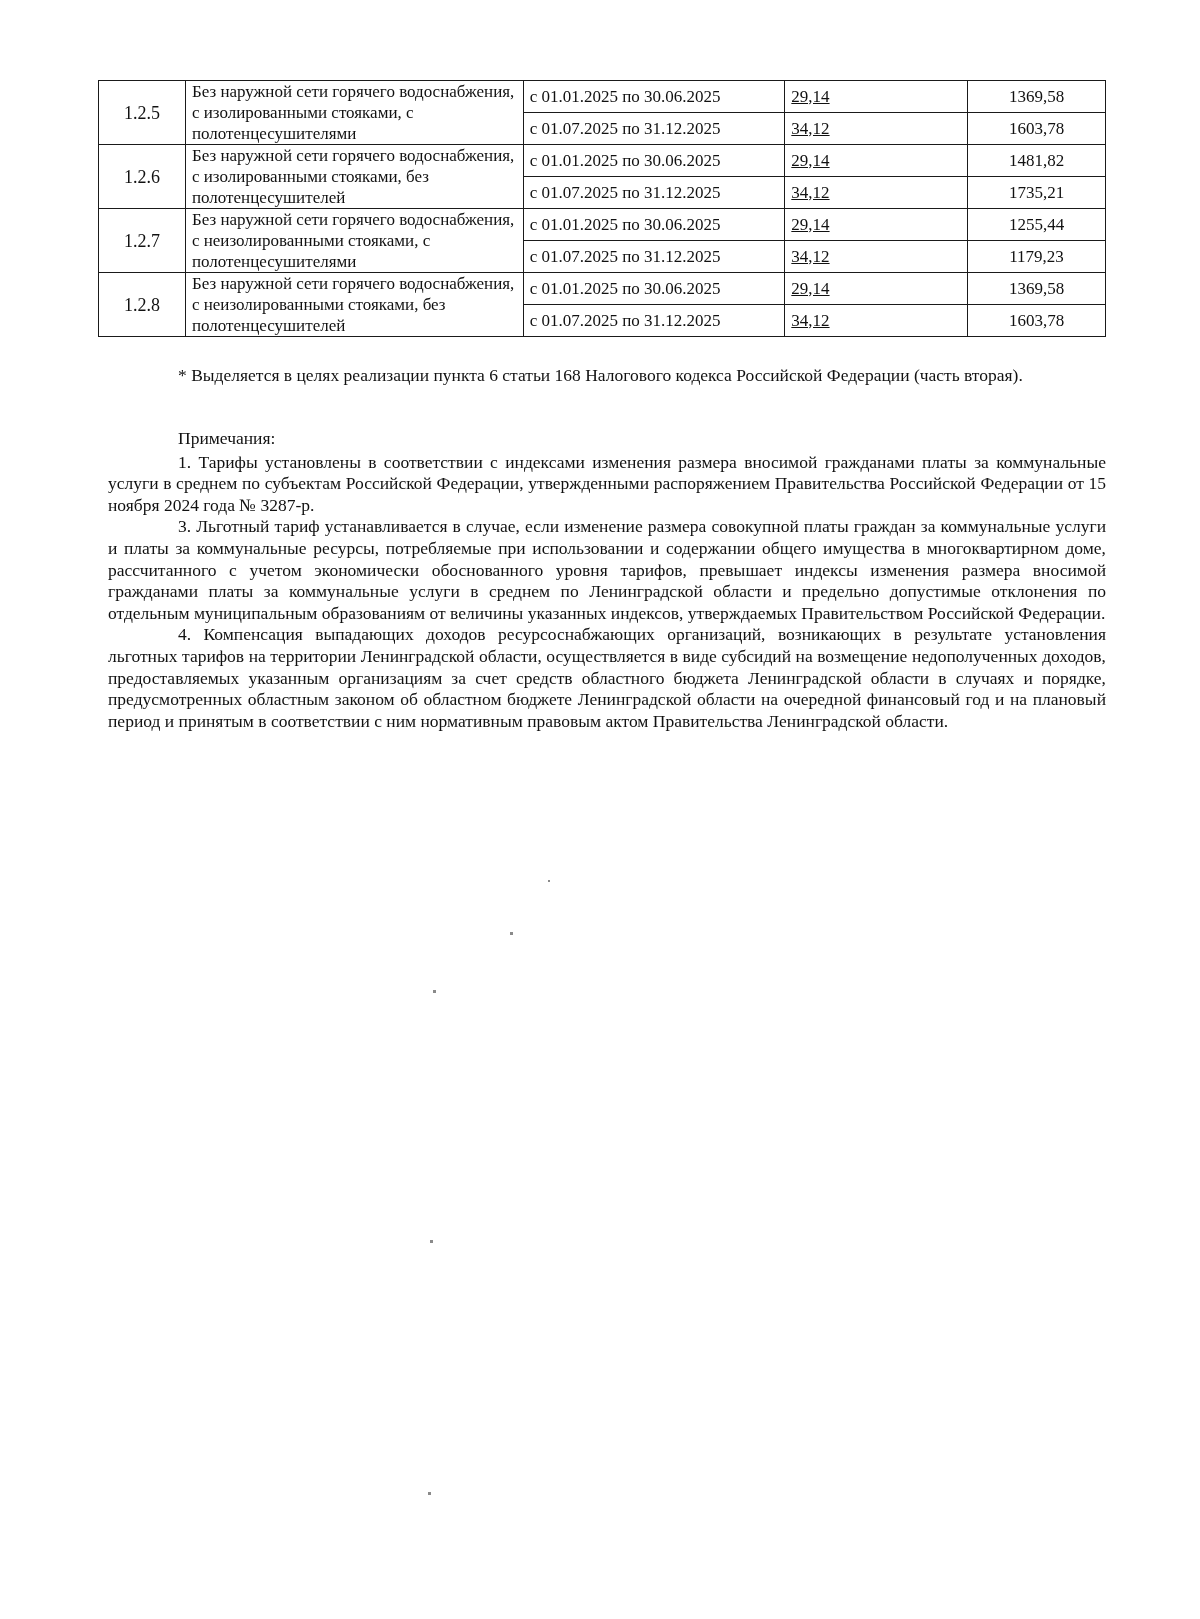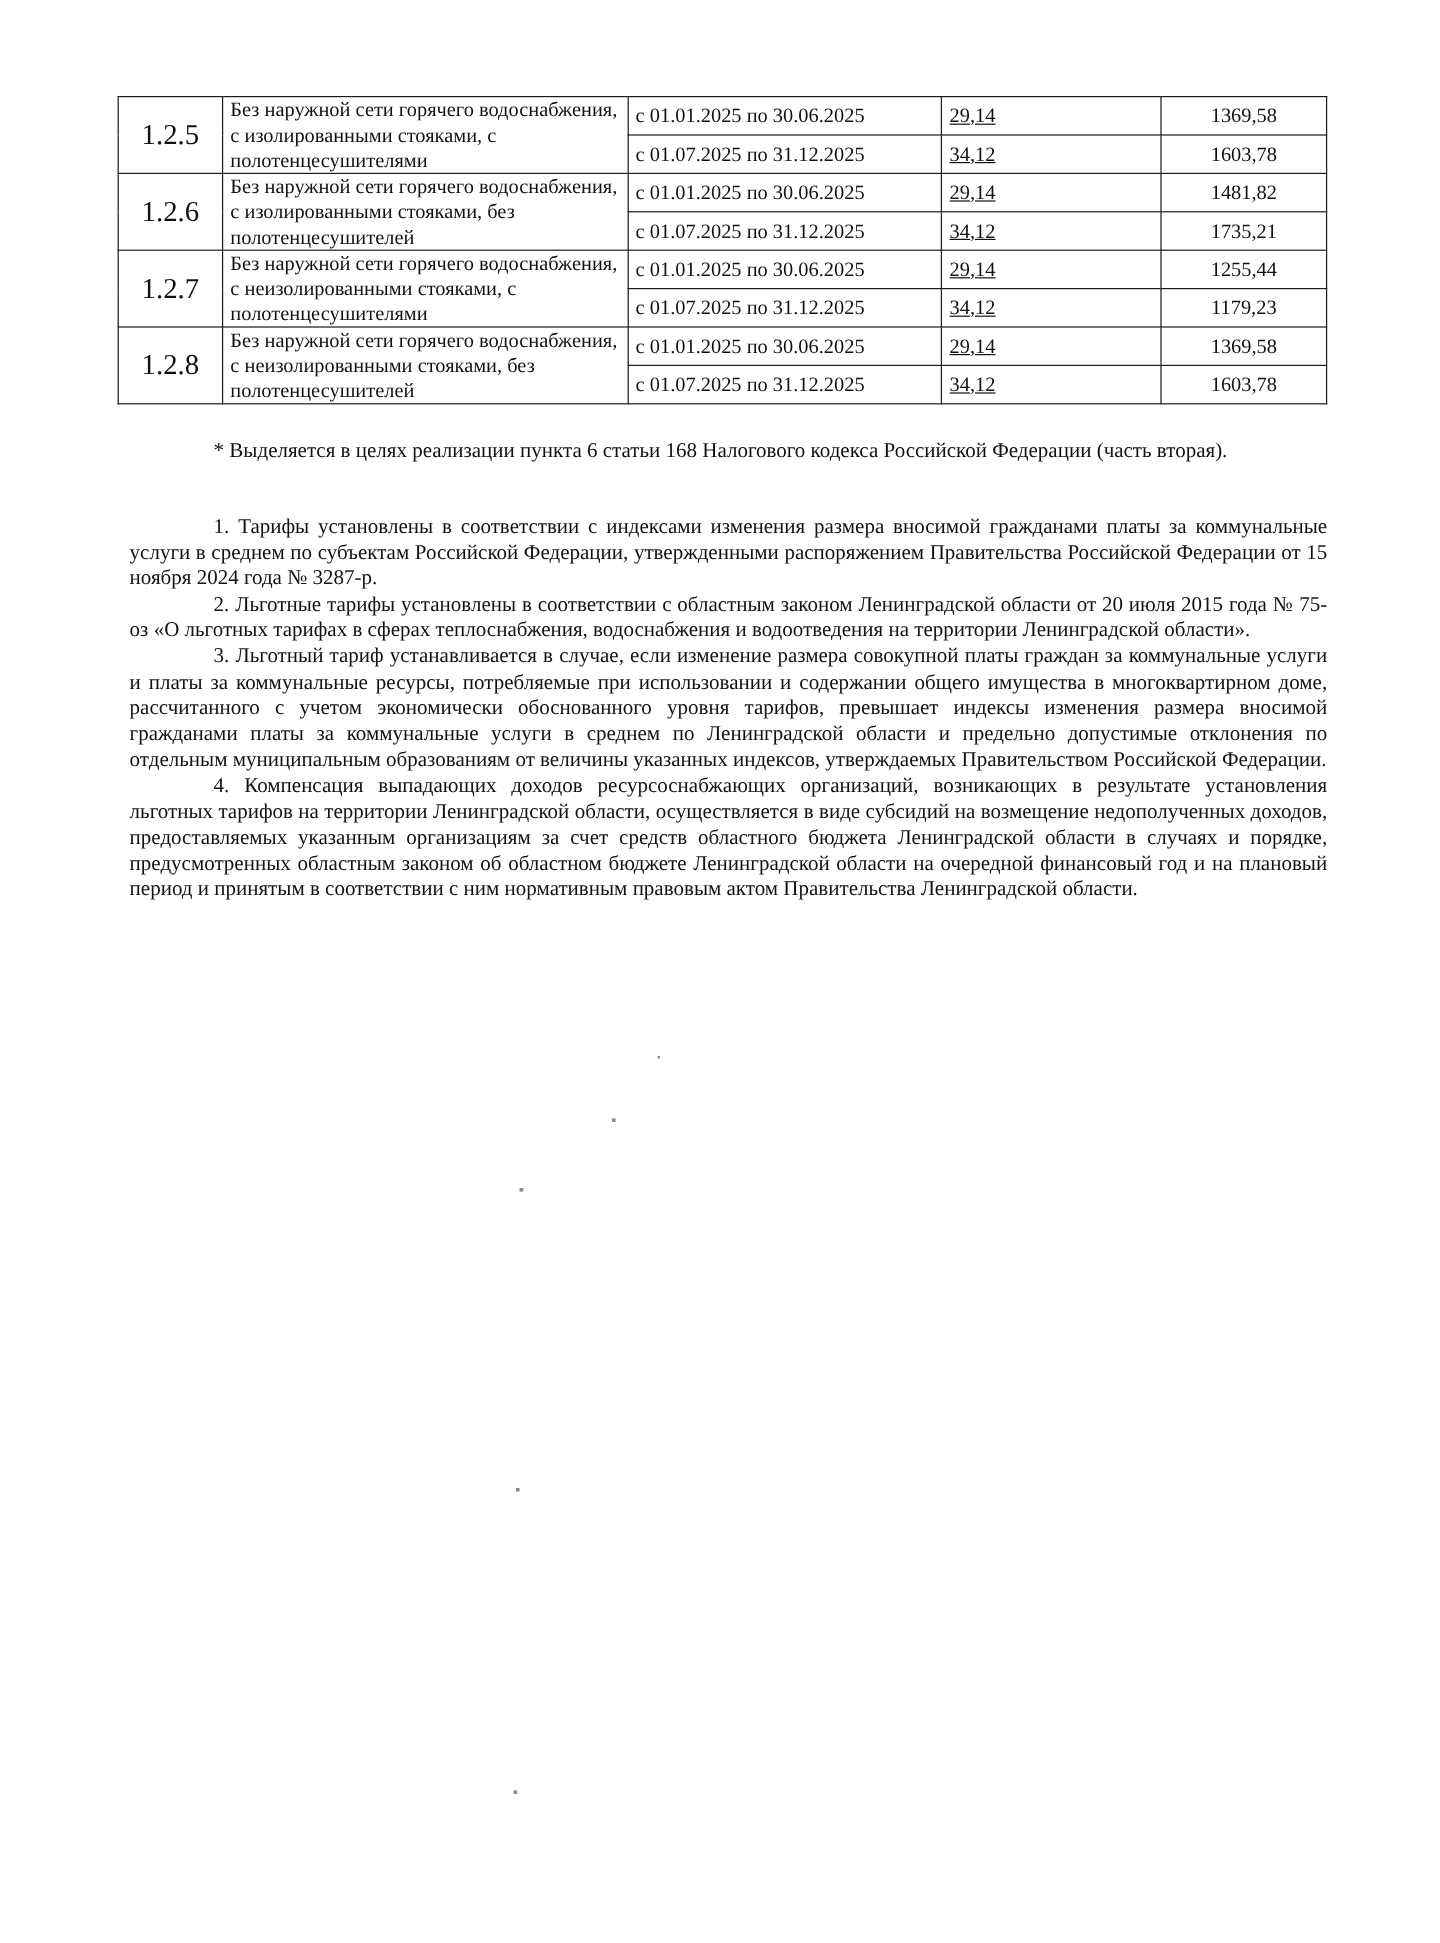--- a/index.html
+++ b/index.html
@@ -32,21 +32,21 @@
     table.tariffs td {
       border: 1.5px solid #1a1a1a;
       padding: 0 6px;
       vertical-align: middle;
       height: 31px;
       box-sizing: border-box;
     }
     td.num {
       width: 87px;
       text-align: center;
-      font-size: 24px;
+      font-size: 18px;
     }
     td.desc {
       width: 338px;
       text-align: left;
       padding-left: 5px;
       line-height: 21px;
     }
     td.period {
       width: 262px;
     }
@@ -158,22 +158,22 @@
         <td class="value">1603,78</td>
       </tr>
     </tbody>
   </table>
 
   <div class="footnote">
     <div class="first">* Выделяется в целях реализации пункта 6 статьи 168 Налогового кодекса Российской Федерации (часть вторая).</div>
   </div>
 
   <div class="notes">
+    <p class="heading">Примечания:</p>
     <p>1. Тарифы установлены в соответствии с индексами изменения размера вносимой гражданами платы за коммунальные услуги в среднем по субъектам Российской Федерации, утвержденными распоряжением Правительства Российской Федерации от 15 ноября 2024 года № 3287-р.</p>
-    <p>2. Льготные тарифы установлены в соответствии с областным законом Ленинградской области от 20 июля 2015 года № 75-оз «О льготных тарифах в сферах теплоснабжения, водоснабжения и водоотведения на территории Ленинградской области».</p>
     <p>3. Льготный тариф устанавливается в случае, если изменение размера совокупной платы граждан за коммунальные услуги и платы за коммунальные ресурсы, потребляемые при использовании и содержании общего имущества в многоквартирном доме, рассчитанного с учетом экономически обоснованного уровня тарифов, превышает индексы изменения размера вносимой гражданами платы за коммунальные услуги в среднем по Ленинградской области и предельно допустимые отклонения по отдельным муниципальным образованиям от величины указанных индексов, утверждаемых Правительством Российской Федерации.</p>
     <p>4. Компенсация выпадающих доходов ресурсоснабжающих организаций, возникающих в результате установления льготных тарифов на территории Ленинградской области, осуществляется в виде субсидий на возмещение недополученных доходов, предоставляемых указанным организациям за счет средств областного бюджета Ленинградской области в случаях и порядке, предусмотренных областным законом об областном бюджете Ленинградской области на очередной финансовый год и на плановый период и принятым в соответствии с ним нормативным правовым актом Правительства Ленинградской области.</p>
   </div>
 
   <div class="speck" style="left:510px;top:932px;"></div>
   <div class="speck" style="left:433px;top:990px;"></div>
   <div class="speck" style="left:430px;top:1240px;"></div>
   <div class="speck" style="left:428px;top:1492px;"></div>
   <div class="speck" style="left:548px;top:880px;width:2px;height:2px;"></div>
 </div>

